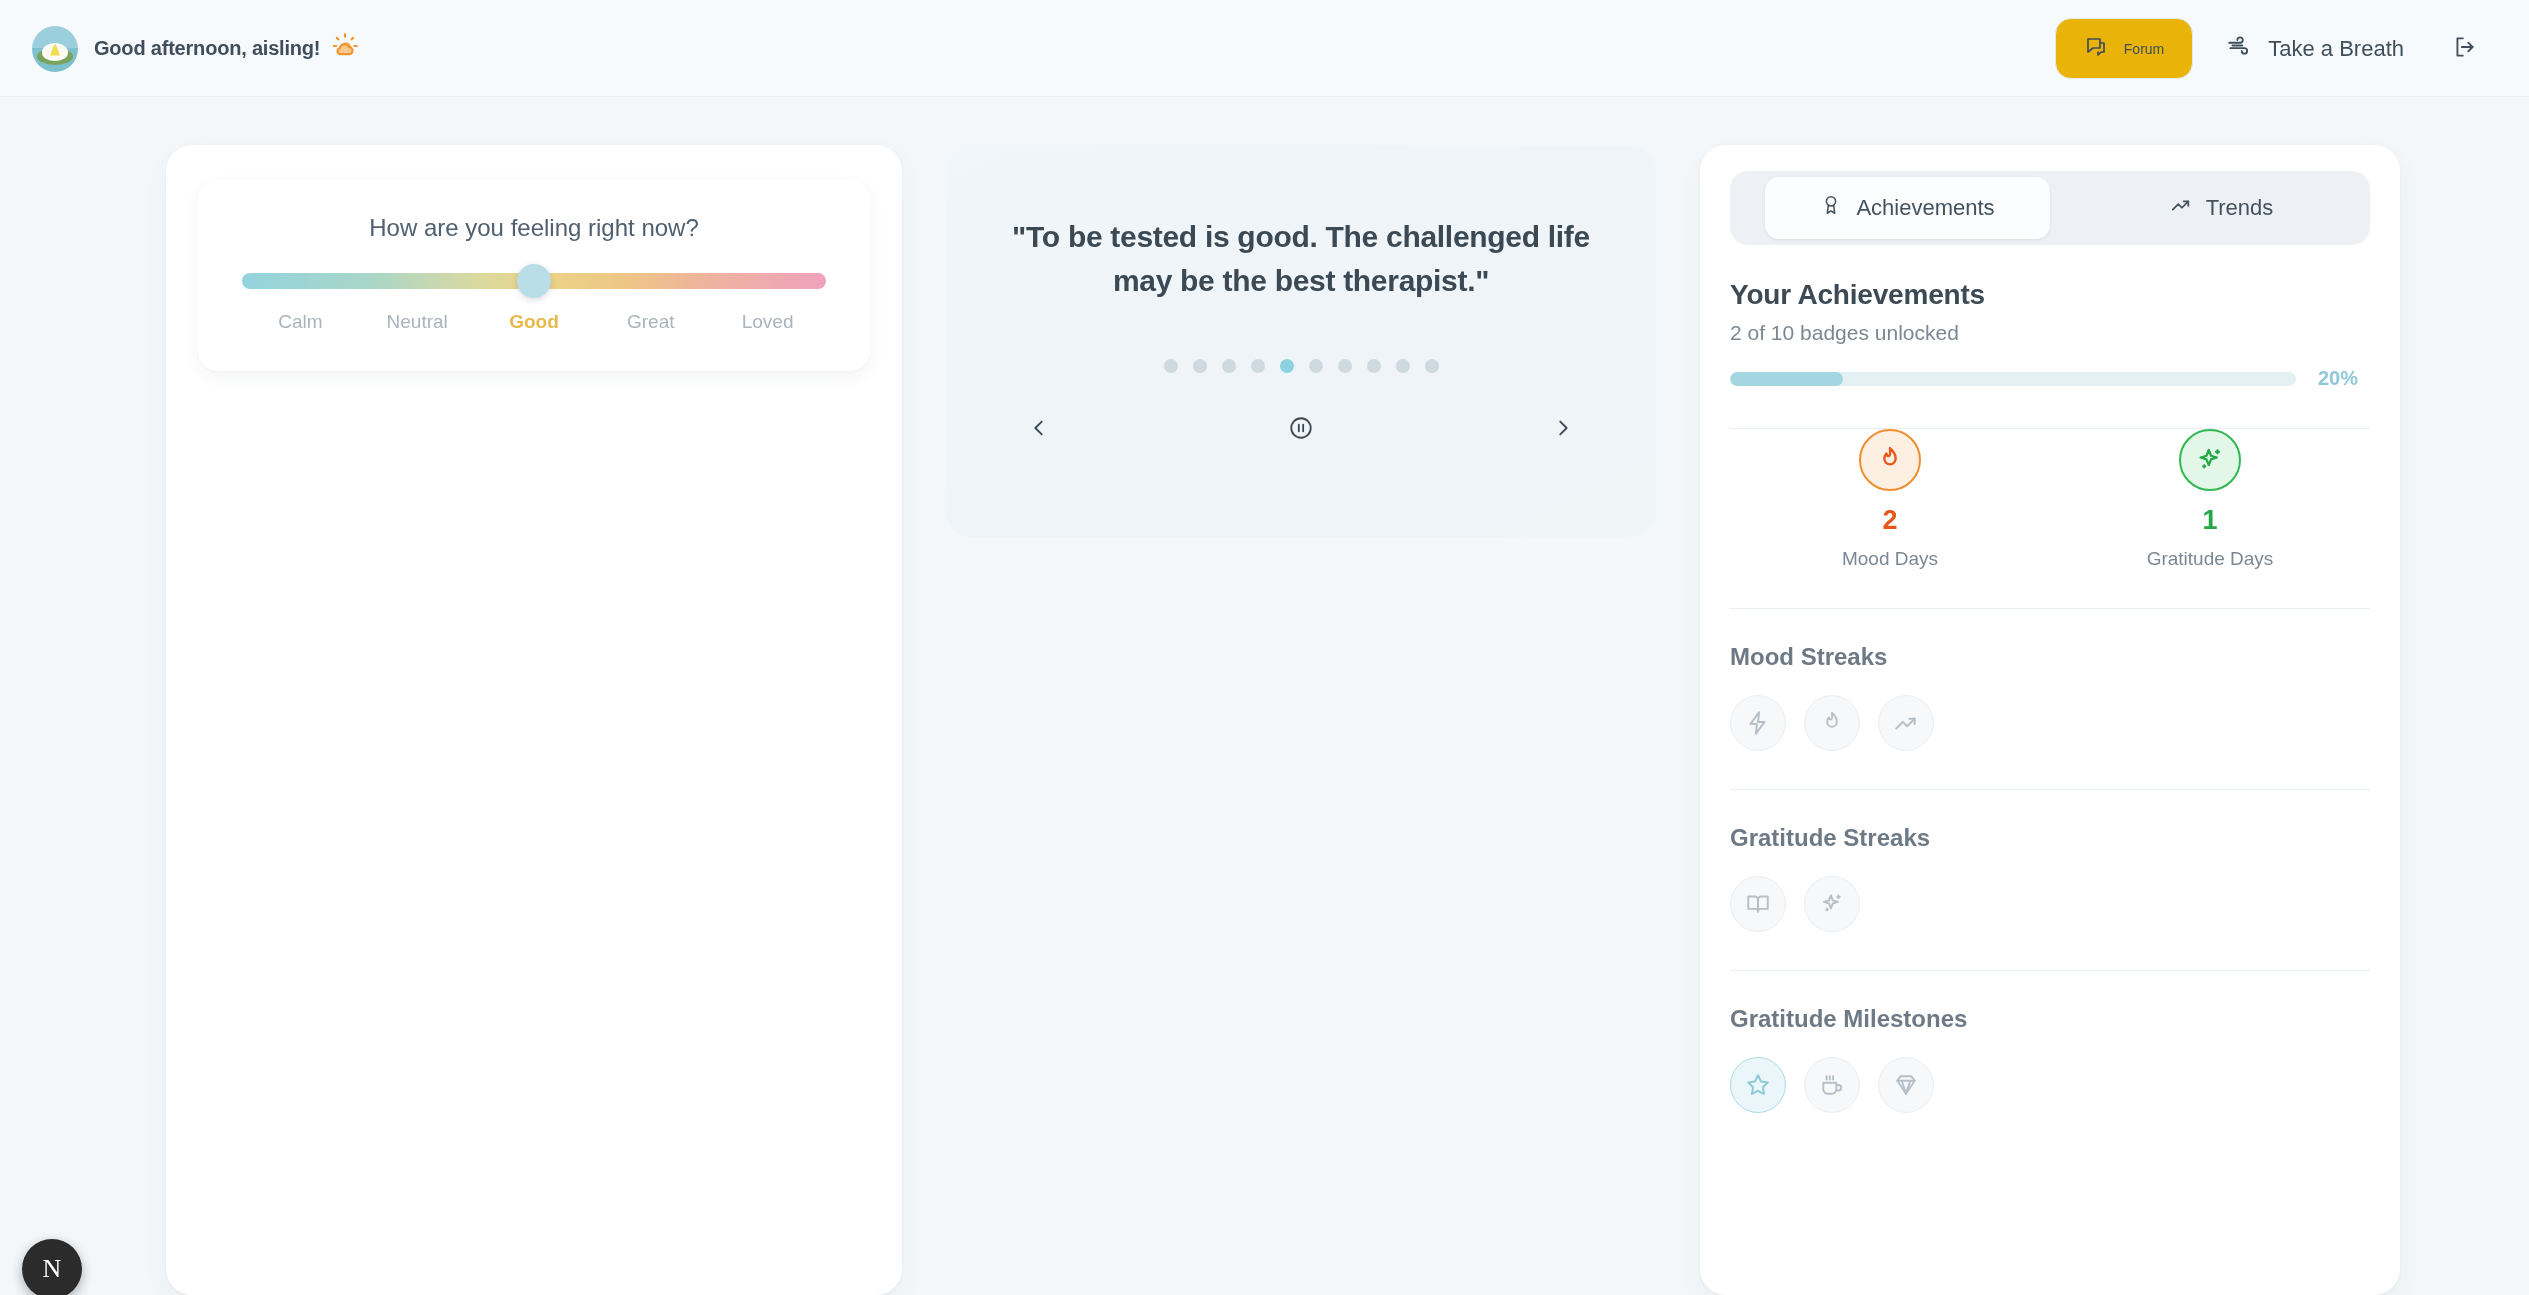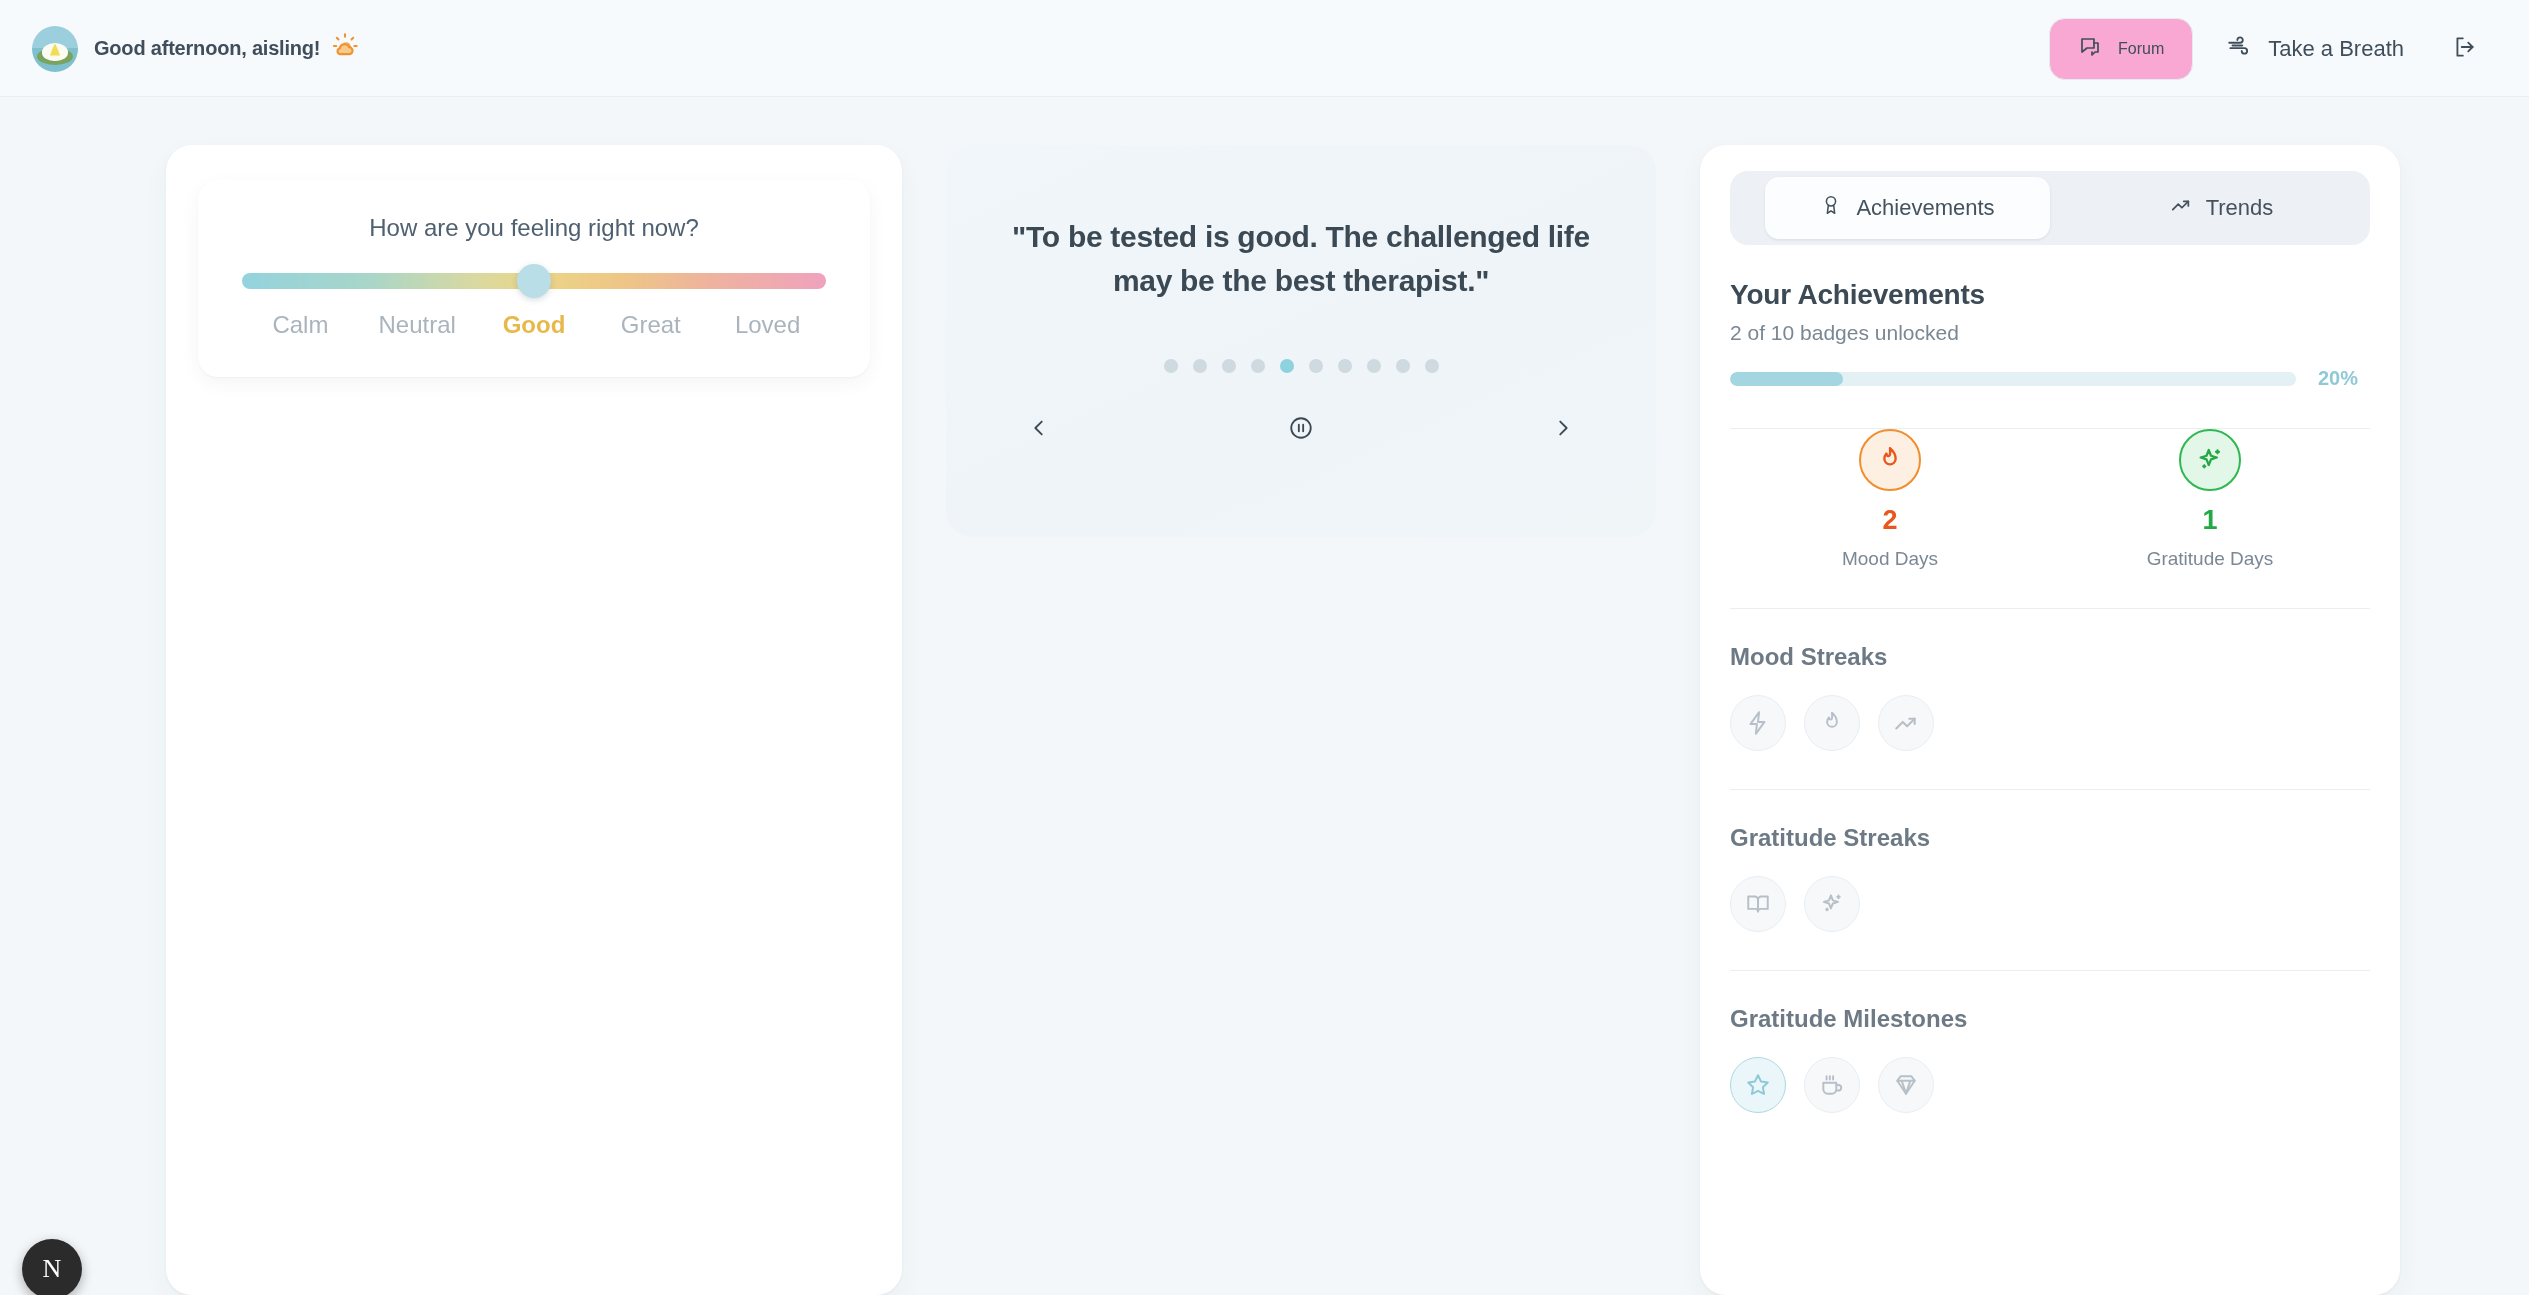--- a/index.html
+++ b/index.html
@@ -49,22 +49,22 @@
     clip-path: polygon(50% 0%, 78% 48%, 100% 100%, 0% 100%, 22% 48%);
   }
   .greeting {
     font-size: 20px; font-weight: 700; color: #3f4e5a;
     letter-spacing: -0.2px; display: flex; align-items: center; gap: 11px;
   }
   .hdr-right { display: flex; align-items: center; gap: 8px; }
   .forum-btn {
     display: flex; align-items: center; gap: 16px;
     padding: 16px 28px; border-radius: 16px;
-    border: 1px solid #e4ebf1; background: #f9a8d4;
-    font-size: 16px; color: #3f4e5a; cursor: pointer;
+    border: 1px solid #e4ebf1; background: #eab308;
+    font-size: 14px; color: #3f4e5a; cursor: pointer;
   }
   .breath-btn {
     display: flex; align-items: center; gap: 16px;
     padding: 16px 24px; border-radius: 16px;
     border: 1px solid transparent; background: transparent;
     font-size: 22px; color: #3f4e5a; cursor: pointer;
   }
   .logout-btn {
     display: flex; align-items: center; justify-content: center;
     width: 56px; height: 52px; border-radius: 14px;
@@ -104,21 +104,21 @@
       #ecd486 52%, #eec587 66%, #eeb39e 80%, #efa2bd 100%);
   }
   .slider-thumb {
     position: absolute; top: -5px; width: 34px; height: 34px;
     border-radius: 50%; background: #b9dee8;
     box-shadow: 0 2px 6px rgba(40,60,80,0.18);
     cursor: grab; transform: translateX(-50%);
   }
   .mood-labels { display: flex; }
   .mood-labels span {
-    flex: 1; text-align: center; font-size: 24px; color: #aab4bd;
+    flex: 1; text-align: center; font-size: 19px; color: #aab4bd;
   }
   .mood-labels span.active { color: #e7b949; font-weight: 700; }
 
   
   .col-center { width: 710px; flex: none; }
   .quote-card {
     background: linear-gradient(155deg, #f0f6f9 0%, #eef4f8 55%, #f0f5f8 100%);
     border-radius: 26px; padding: 70px 60px 52px 60px;
     height: 392px; display: flex; flex-direction: column;
   }

